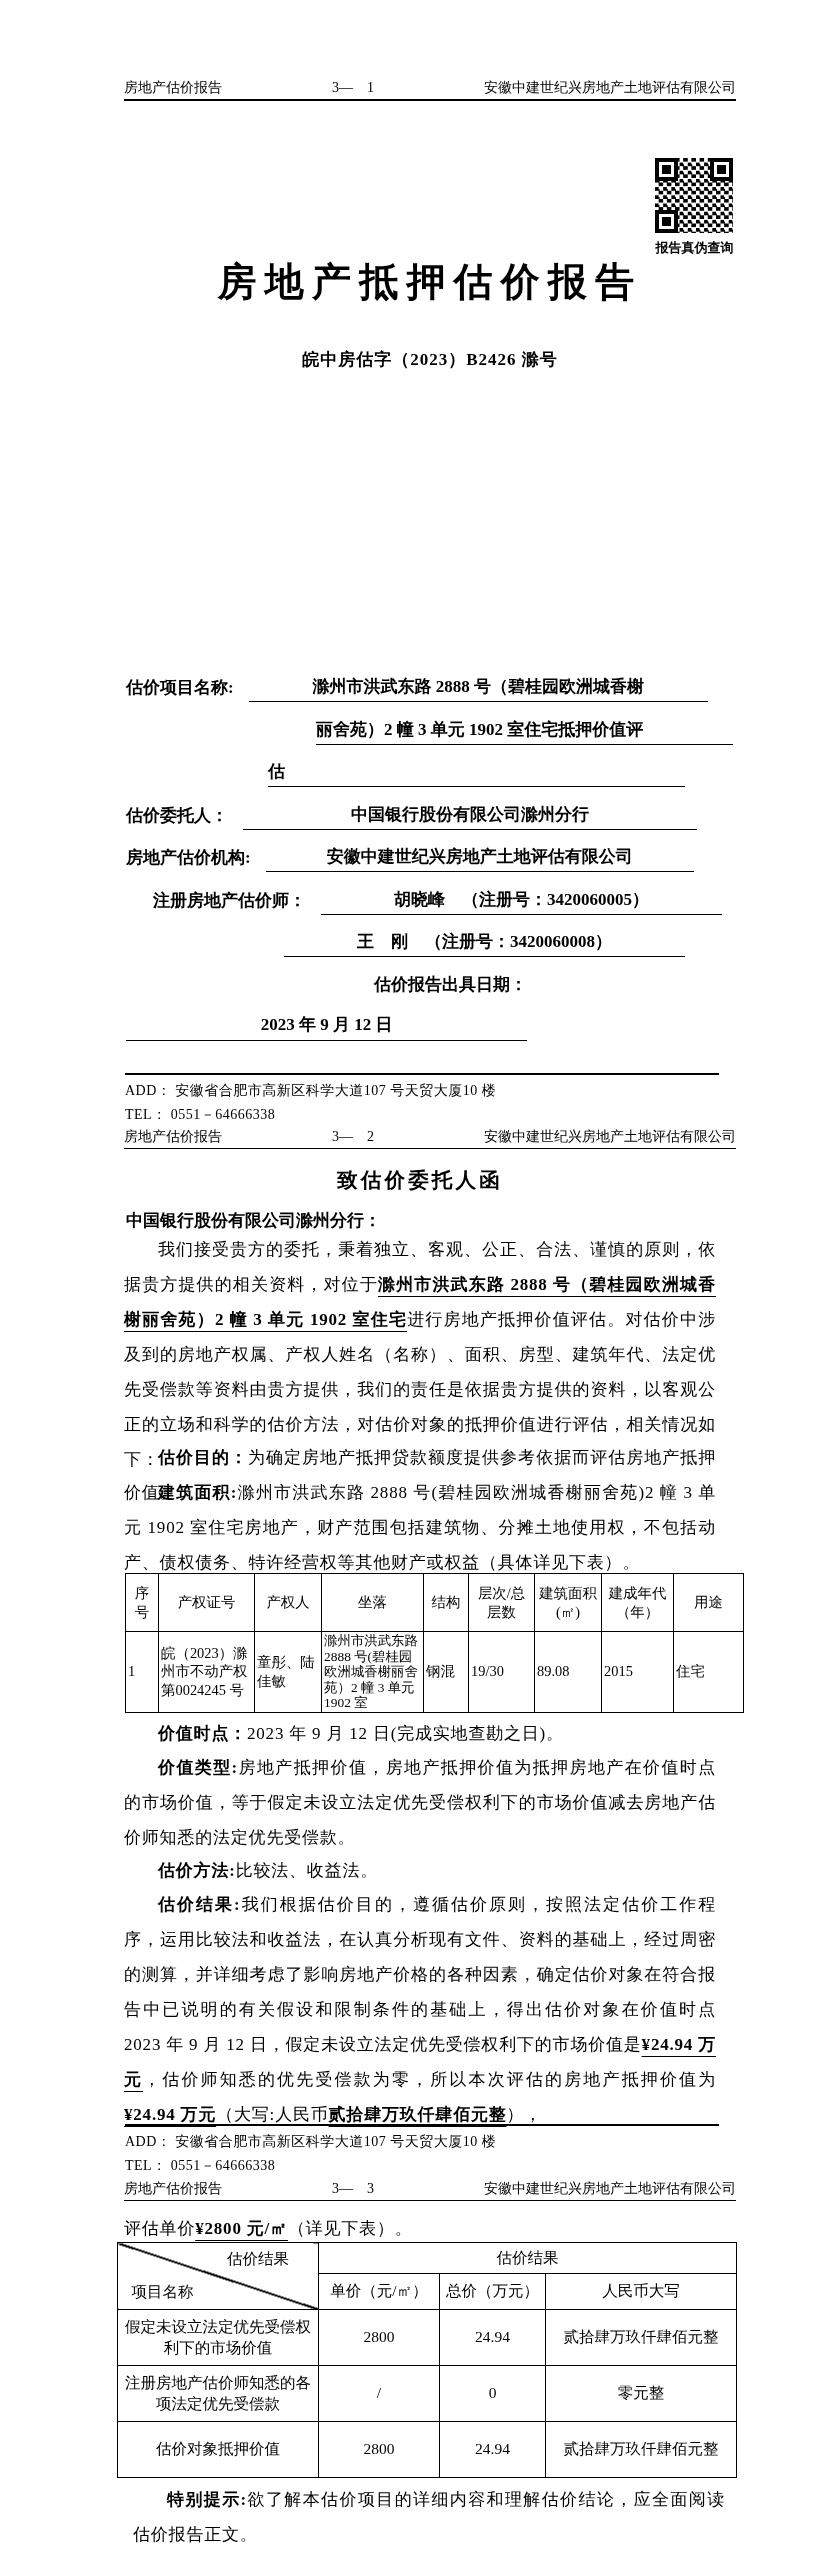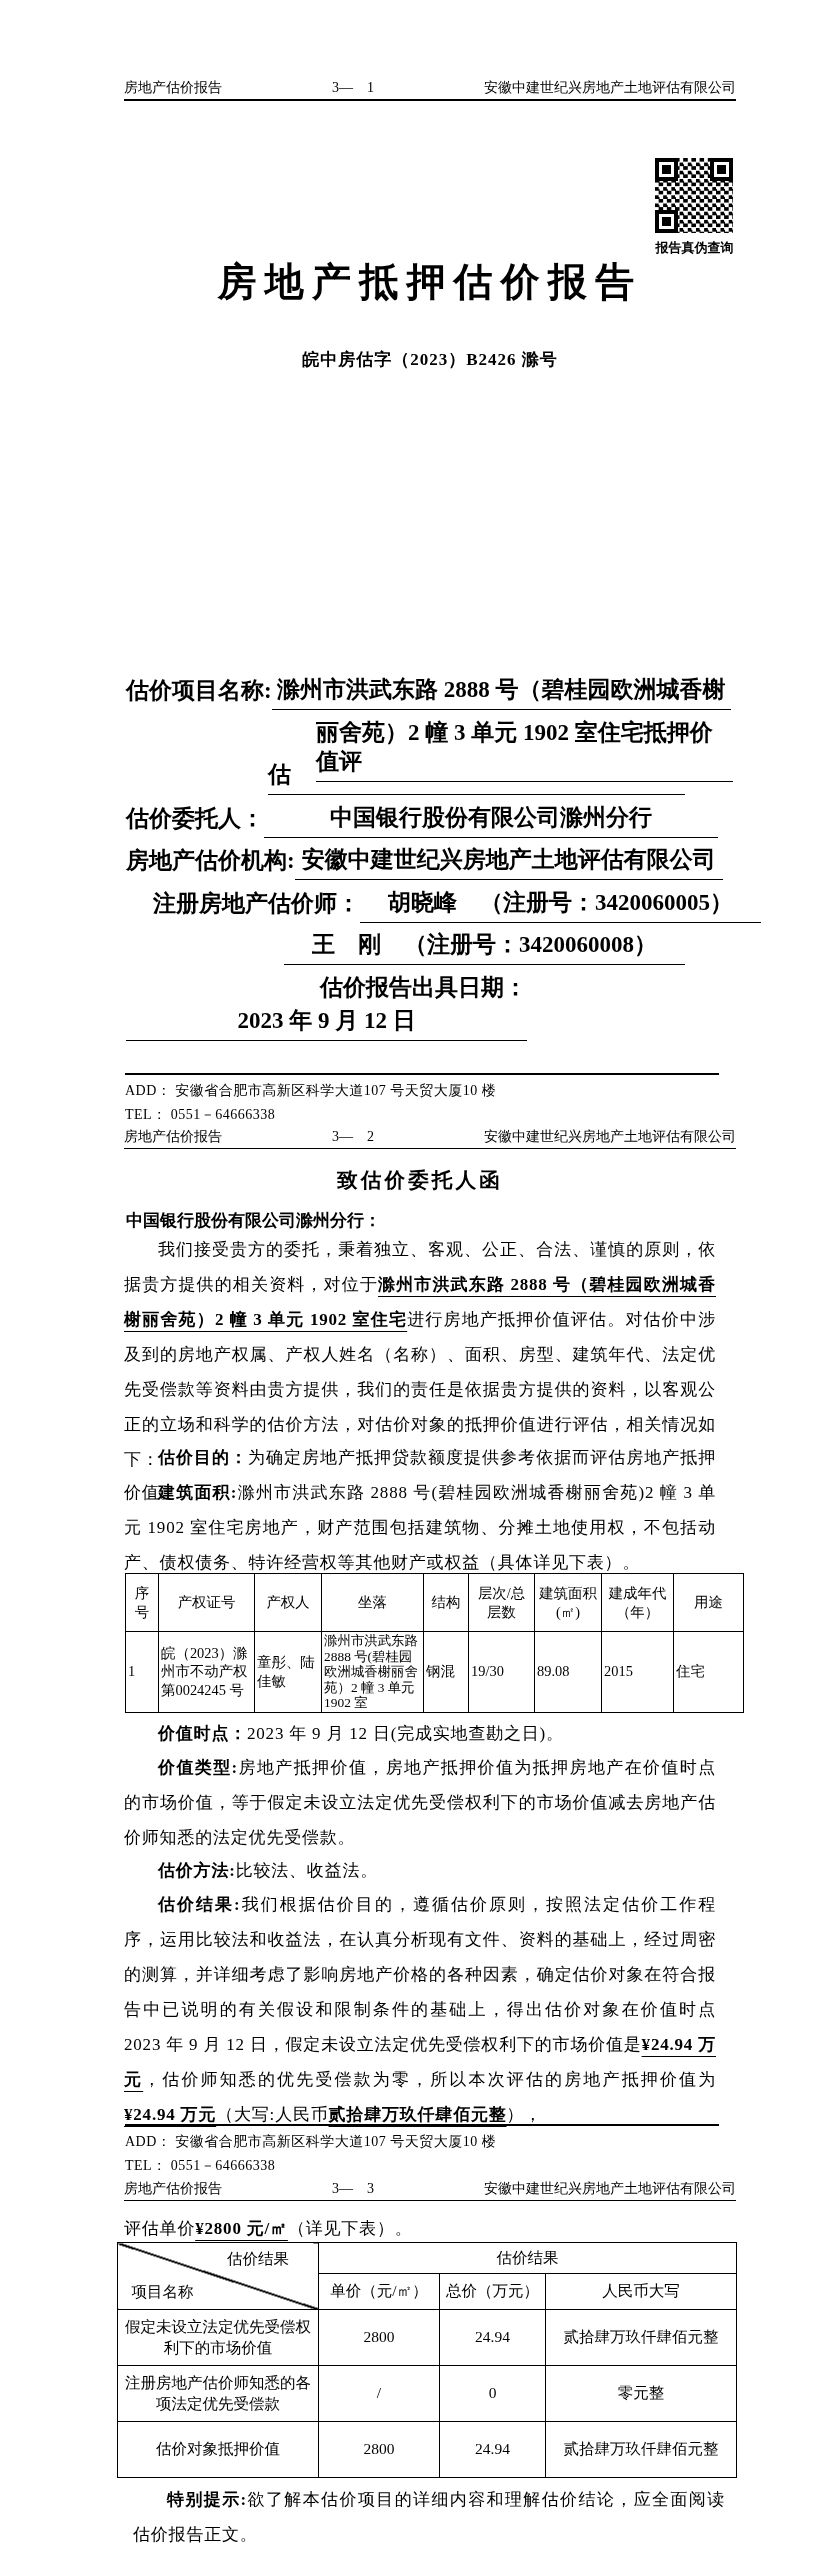--- a/index.html
+++ b/index.html
@@ -38,21 +38,21 @@
     text-align:center;font-size:13px;font-weight:bold;
   }
   .doc-title{
     position:absolute;left:124px;top:258px;width:612px;
     text-align:center;font-size:39px;font-weight:bold;letter-spacing:8.2px;line-height:1.25;
   }
   .doc-no{
     position:absolute;left:124px;top:348px;width:612px;
     text-align:center;font-size:17px;font-weight:bold;letter-spacing:1px;
   }
-  .c-row{position:absolute;display:flex;align-items:flex-end;font-size:23px;font-weight:bold;line-height:1.25;}
+  .c-row{position:absolute;display:flex;align-items:flex-end;font-size:17px;font-weight:bold;line-height:1.25;gap:15px;}
   .c-lbl{white-space:nowrap;padding-bottom:4.1px;}
   .c-val{border-bottom:1.5px solid #000;padding-bottom:4.1px;text-align:center;box-sizing:border-box;}
   .c-val.left{text-align:left;}
   
   .para{
     position:absolute;left:124px;width:592px;
     font-size:17px;line-height:35px;letter-spacing:0.8px;
     text-align:justify;
   }
   .ind{text-indent:34px;}

